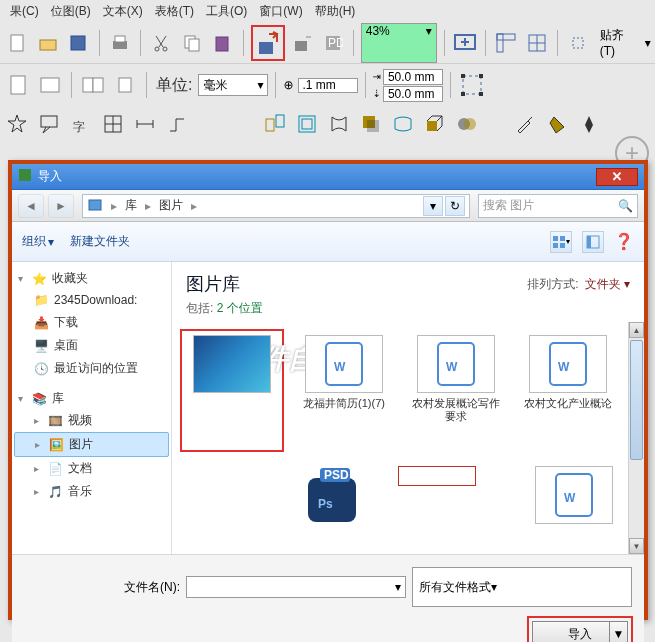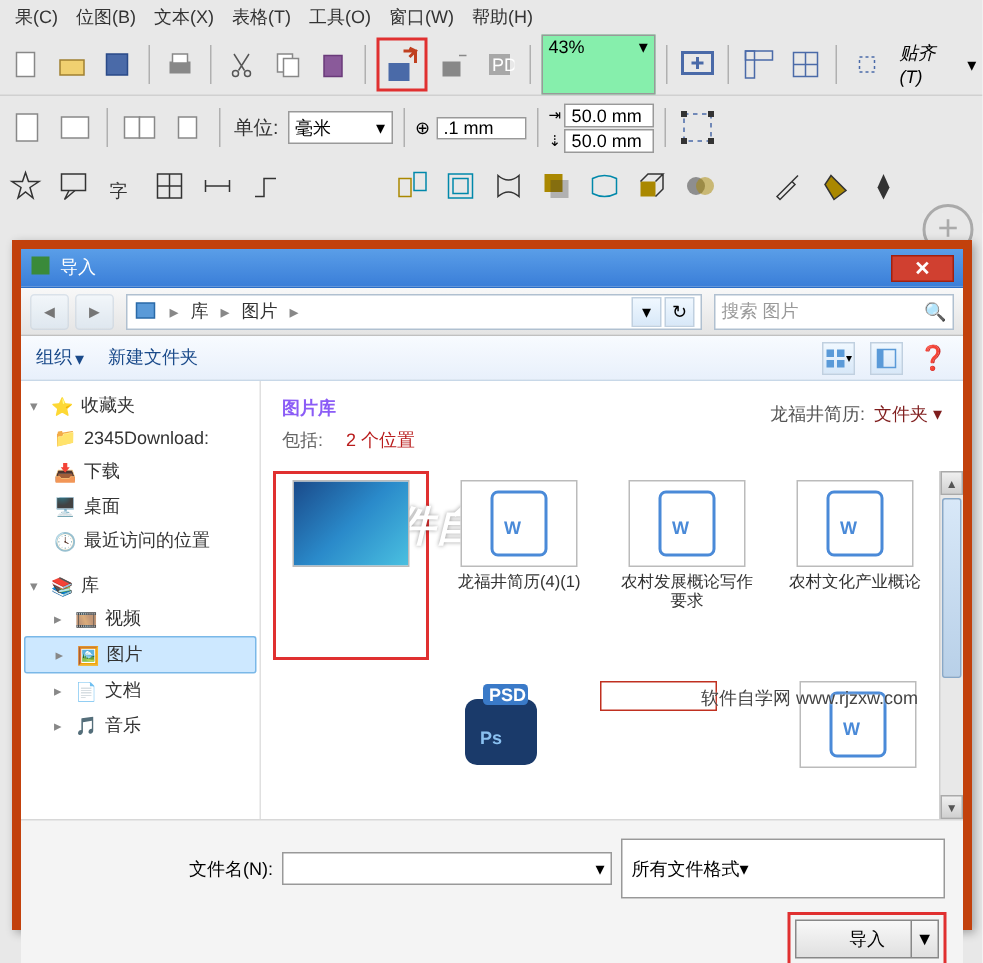--- a/index.html
+++ b/index.html
@@ -10,63 +10,63 @@
 .menubar span { padding: 2px 6px; color: #333; }
 
 
 .toolbar-row { height: 42px; background: #e8e8e8; border-bottom: 1px solid #d0d0d0; display: flex; align-items: center; padding: 2px 4px; gap: 4px; position: relative; }
 .toolbar-row2 { height: 42px; background: #e8e8e8; display: flex; align-items: center; padding: 2px 4px; gap: 4px; position: relative; }
 .tool-btn { width: 28px; height: 28px; display: flex; align-items: center; justify-content: center; border: 1px solid transparent; }
 .tool-sep { width: 1px; height: 26px; background: #b0b0b0; margin: 0 3px; }
 .highlight-red { border: 2px solid #e03030 !important; }
 .zoom-select { width: 80px; height: 40px; border: 1px solid #999; background: #86efac; padding: 0 4px; display: flex; align-items: flex-start; justify-content: space-between; }
 .prop-input { width: 60px; height: 15px; border: 1px solid #999; background: #fff; padding: 0 4px; display: flex; align-items: center; }
-.prop-label { font-size: 13px; color: #333; padding: 0 2px; }
+.prop-label { font-size: 16px; color: #333; padding: 0 2px; }
 .unit-select { width: 70px; height: 22px; border: 1px solid #999; background: #fff; padding: 0 4px; display: flex; align-items: center; justify-content: space-between; }
 
 
 .toolstrip { height: 36px; background: #e8e8e8; display: flex; align-items: center; padding: 2px 4px; gap: 6px; }
 .toolstrip .ts { width: 26px; height: 26px; display: flex; align-items: center; justify-content: center; }
 
 
-.dialog { position: absolute; left: 8px; top: 160px; width: 640px; height: 460px; background: #fff; border: 6px solid #c2410c; box-shadow: 2px 2px 6px rgba(0,0,0,0.3); }
+.dialog { position: absolute; left: 8px; top: 160px; width: 640px; height: 460px; background: #fff; border: 4px solid #c2410c; box-shadow: 2px 2px 6px rgba(0,0,0,0.3); }
 .dlg-title { height: 26px; background: linear-gradient(#5a9ee8, #3a7ed8); color: #fff; display: flex; align-items: center; padding: 0 6px; justify-content: space-between; border-bottom: 1px solid #2a6ec8; }
 .dlg-title-left { display: flex; align-items: center; gap: 6px; }
 .dlg-close { width: 42px; height: 18px; background: #d04030; border: 1px solid #a02010; display: flex; align-items: center; justify-content: center; color: #fff; font-weight: bold; font-size: 13px;}
 
 .dlg-nav { height: 32px; background: linear-gradient(#f8f8f8, #e4e4e4); border-bottom: 1px solid #c0c0c0; display: flex; align-items: center; padding: 0 6px; gap: 4px; }
 .nav-btn { width: 26px; height: 24px; border: 1px solid #c0d0e0; background: linear-gradient(#f0f8ff,#d8e8f8); border-radius: 3px; display: flex; align-items: center; justify-content: center; }
 .nav-btn.disabled { opacity: 0.5; }
 .breadcrumb { flex: 1; height: 24px; border: 1px solid #b0c0d0; background: #fff; display: flex; align-items: center; padding: 0 4px; gap: 8px; margin: 0 4px; }
 .crumb { color: #333; }
 .crumb-arrow { color: #888; }
 .bc-right { display: flex; gap: 2px; }
 .bc-tiny { width: 20px; height: 20px; border: 1px solid #c0d0e0; background: linear-gradient(#f0f8ff,#d8e8f8); display: flex; align-items: center; justify-content: center; }
 .search-box { width: 160px; height: 24px; border: 1px solid #b0c0d0; background: #fff; display: flex; align-items: center; padding: 0 4px; color: #999; justify-content: space-between;}
 
-.dlg-toolbar { height: 30px; background: linear-gradient(#f8fbff, #e8f0fb); border-bottom: 1px solid #c8d8e8; display: flex; align-items: center; padding: 0 10px; gap: 14px; justify-content: space-between;}
+.dlg-toolbar { height: 40px; background: linear-gradient(#f8fbff, #e8f0fb); border-bottom: 1px solid #c8d8e8; display: flex; align-items: center; padding: 0 10px; gap: 14px; justify-content: space-between;}
 .dlg-tb-left { display: flex; gap: 16px; align-items: center;}
 .dlg-tb-link { color: #1a4a8a; display: flex; align-items: center; gap: 2px;}
 .dlg-tb-right { display: flex; gap: 10px; align-items: center;}
 .tiny-icon { width: 22px; height: 22px; border: 1px solid #c0d0e0; background: linear-gradient(#f0f8ff,#d8e8f8); display: flex; align-items: center; justify-content: center; }
 
 .dlg-body { display: flex; height: 292px; }
 .sidebar { width: 160px; border-right: 1px solid #e0e0e0; overflow: hidden; padding: 6px 2px; }
 .sb-group { margin-bottom: 8px; }
 .sb-header { display: flex; align-items: center; gap: 4px; padding: 2px 4px; color: #333; }
 .sb-item { display: flex; align-items: center; gap: 4px; padding: 3px 4px 3px 20px; color: #333; }
 .sb-item.selected { background: #cde8ff; border: 1px solid #7ab8e8; border-radius: 2px;}
 .sb-icon { width: 16px; height: 16px; display: inline-flex; align-items: center; justify-content: center;}
 .chev { color: #888; font-size: 10px; width: 10px; display: inline-block; }
 
 .content { flex: 1; display: flex; flex-direction: column; position: relative; }
 .content-header { padding: 10px 14px; }
-.ch-title { font-size: 12px; color: #8b5cf6; font-weight: bold; }
+.ch-title { font-size: 18px; color: #0f172a; }
 .ch-sub { color: #666; margin-top: 4px; }
-.ch-sub a { color: #b91c1c; text-decoration: none; margin-left: 12px;}
+.ch-sub a { color: #15803d; text-decoration: none;}
 .ch-right { position: absolute; right: 14px; top: 14px; display: flex; align-items: center; gap: 6px; color: #555;}
 
 .file-grid { flex: 1; padding: 8px 14px; display: flex; flex-wrap: wrap; gap: 20px; overflow: hidden; }
 .file-item { width: 92px; display: flex; flex-direction: column; align-items: center; text-align: center; gap: 4px;}
 .file-item.selected { outline: 2px solid #e03030; outline-offset: 4px; }
 .file-thumb { width: 78px; height: 58px; border: 1px solid #bbb; display: flex; align-items: center; justify-content: center; background: #fff; position: relative;}
 .file-label { font-size: 11px; color: #333; word-break: break-all; line-height: 1.2; }
 
 .watermark { position: absolute; left: 60px; top: 78px; font-size: 28px; color: #fff; font-weight: bold; text-shadow: 0 0 3px rgba(0,0,0,0.4); font-style: italic; pointer-events: none;}
 .watermark2 { position: absolute; right: 30px; bottom: 72px; font-size: 12px; color: #444; text-shadow: 0 0 2px rgba(255,255,255,0.8); pointer-events: none;}
@@ -187,21 +187,21 @@
         <rect x="3" y="3" width="16" height="16" fill="none" stroke="#4a6aa8"></rect>
         <path d="M3 11 L19 11 M11 3 L11 19" stroke="#4a6aa8"></path>
       </svg>
     </div>
   <div class="tool-sep"></div>
   <div class="tool-btn">
       <svg width="22" height="22">
         <rect x="6" y="6" width="10" height="10" fill="none" stroke="#4a6aa8" stroke-dasharray="2"></rect>
       </svg>
     </div>
-  <span style="padding:0 4px;font-style:italic;">贴齐(T)</span>
+  <span style="padding:0 4px;">贴齐(T)</span>
     <span>▾</span>
 </div>
 
 <div class="toolbar-row2">
   <div class="tool-btn">
       <svg width="18" height="22">
         <rect x="2" y="2" width="14" height="18" fill="#fff" stroke="#888"></rect>
       </svg>
     </div>
   <div class="tool-btn">
@@ -467,39 +467,39 @@
             <span>音乐</span>
           </div>
       </div>
     </div>
 
     <div class="content">
       <div class="content-header">
         <div class="ch-title">图片库</div>
         <div class="ch-sub"><span>包括: </span><a href="#">2 个位置</a></div>
         <div class="ch-right">
-          <span>龙福井简历:</span>
+          <span>排列方式:</span>
           <span style="color:#7f1d1d;"><span>文件夹</span> ▾</span>
         </div>
       </div>
 
       <div class="watermark">软件自学网</div>
 
       <div class="file-grid">
         <div class="file-item selected">
           <div class="file-thumb" style="background:linear-gradient(135deg,#1a4a8a,#2a8aca,#4ac0e0);"></div>
         </div>
         <div class="file-item">
           <div class="file-thumb">
               <svg width="40" height="46">
                 <rect x="2" y="2" width="36" height="42" rx="4" fill="#fff" stroke="#4a8ad8" stroke-width="2"></rect>
                 <text x="10" y="30" font-size="20" fill="#4a8ad8" font-weight="bold">W</text>
               </svg>
             </div>
-          <div class="file-label">龙福井简历(4)(1)</div>
+          <div class="file-label">龙福井简历(1)(7)</div>
         </div>
         <div class="file-item">
           <div class="file-thumb">
               <svg width="40" height="46">
                 <rect x="2" y="2" width="36" height="42" rx="4" fill="#fff" stroke="#4a8ad8" stroke-width="2"></rect>
                 <text x="10" y="30" font-size="20" fill="#4a8ad8" font-weight="bold">W</text>
               </svg>
             </div>
           <div class="file-label">农村发展概论写作要求</div>
         </div>
@@ -528,21 +528,20 @@
         <div class="file-item" style="margin-left:auto;margin-right:10px;">
           <div class="file-thumb">
               <svg width="40" height="46">
                 <rect x="2" y="2" width="36" height="42" rx="4" fill="#fff" stroke="#4a8ad8" stroke-width="2"></rect>
                 <text x="10" y="30" font-size="20" fill="#4a8ad8" font-weight="bold">W</text>
               </svg>
             </div>
         </div>
       </div>
 
-      <div class="watermark2">软件自学网 www.rjzxw.com</div>
 
       <div class="scrollbar-v">
         <div class="sb-btn">▲</div>
         <div class="sb-thumb"></div>
         <div class="sb-btn bot">▼</div>
       </div>
     </div>
   </div>
 
   <div class="dlg-footer">

